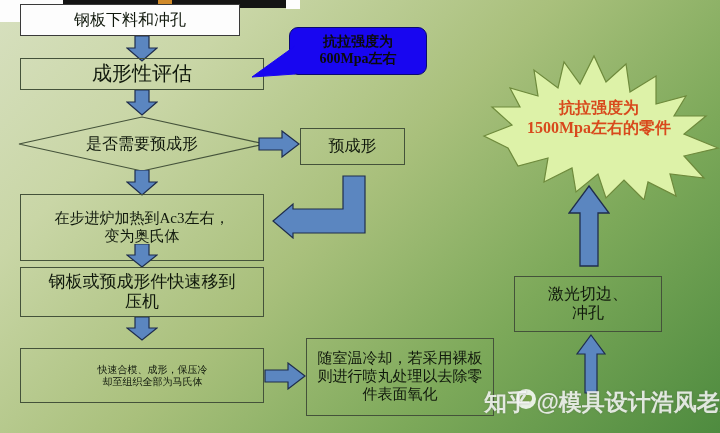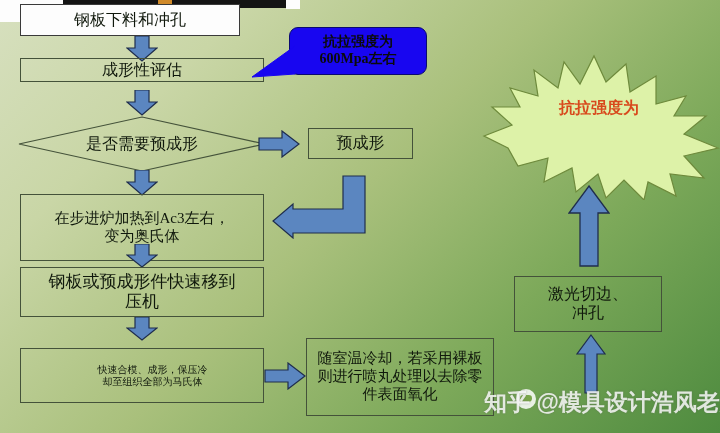--- a/index.html
+++ b/index.html
@@ -117,21 +117,21 @@
   <div id="top-white-r"></div>
 
   <div class="node white" style="left:20px; top:4px; width:220px; height:32px; font-size:16px;">
     <span>钢板下料和冲孔</span>
   </div>
 
   <svg class="arrow" style="left:126px; top:36px;" width="32" height="26">
     <polygon points="9,0 23,0 23,12 31,12 16,25 1,12 9,12" fill="#5b86c0" stroke="#1f2d4d" stroke-width="1.2"></polygon>
   </svg>
 
-  <div class="node" style="left:20px; top:58px; width:244px; height:24px; font-size:16px;">
+  <div class="node" style="left:20px; top:58px; width:244px; height:32px; font-size:20px;">
     <span>成形性评估</span>
   </div>
 
   <div class="callout" style="left:289px; top:27px; width:138px; height:48px; font-size:14px;">
     <div>
       <div>抗拉强度为</div>
       <div>600Mpa左右</div>
     </div>
   </div>
   <svg class="arrow" style="left:252px; top:44px;" width="44" height="36">
@@ -146,21 +146,21 @@
     <svg width="248" height="56">
       <polygon points="124,1 247,28 124,55 1,28" fill="none" stroke="#44523a" stroke-width="1.2"></polygon>
     </svg>
     <div class="diamond-label" style="font-size:16px;">是否需要预成形</div>
   </div>
 
   <svg class="arrow" style="left:258px; top:130px;" width="42" height="28">
     <polygon points="1,8 24,8 24,1 41,14 24,27 24,20 1,20" fill="#5b86c0" stroke="#1f2d4d" stroke-width="1.2"></polygon>
   </svg>
 
-  <div class="node" style="left:300px; top:128px; width:105px; height:31px; font-size:16px;margin-left:8px;">
+  <div class="node" style="left:300px; top:128px; width:105px; height:37px; font-size:16px;">
     <span>预成形</span>
   </div>
 
   <svg class="arrow" style="left:126px; top:170px;" width="32" height="26">
     <polygon points="9,0 23,0 23,12 31,12 16,25 1,12 9,12" fill="#5b86c0" stroke="#1f2d4d" stroke-width="1.2"></polygon>
   </svg>
 
   <svg class="arrow" style="left:272px; top:175px;" width="94" height="64">
     <polygon points="71,1 93,1 93,58 21,58 21,63 1,46 21,29 21,34 71,34" fill="#5b86c0" stroke="#1f2d4d" stroke-width="1.2"></polygon>
   </svg>
@@ -223,19 +223,20 @@
 
   <div class="star-wrap" style="left:478px; top:52px; width:242px; height:148px;">
     <svg width="242" height="148" viewBox="0 0 242 148">
       <polygon fill="#ddf2a8" stroke="#6e8a3c" stroke-width="1.2" points="30,96 6,84 34,73 14,55 42,55 32,36 60,44 56,18 80,36 86,10 102,32 116,4
                 128,30 148,12 152,40 178,24 178,52 208,44 196,64 228,64 206,82 240,96
                 206,104 226,126 192,122 198,144 170,130 166,148 146,128 128,146 120,122
                 98,140 94,116 66,130 70,106 40,114"></polygon>
     </svg>
     <div class="star-label" style="top:46px; font-size:16px;">
       <div>抗拉强度为</div>
+      <div>1500Mpa左右的零件</div>
     </div>
   </div>
 
   <div class="wm-logo" style="left:516px; top:389px;"></div>
   <div class="watermark" style="left:484px; top:387px; font-size:23px;">知乎 @模具设计浩风老师</div>
 
 </div>
 
 </body></html>

